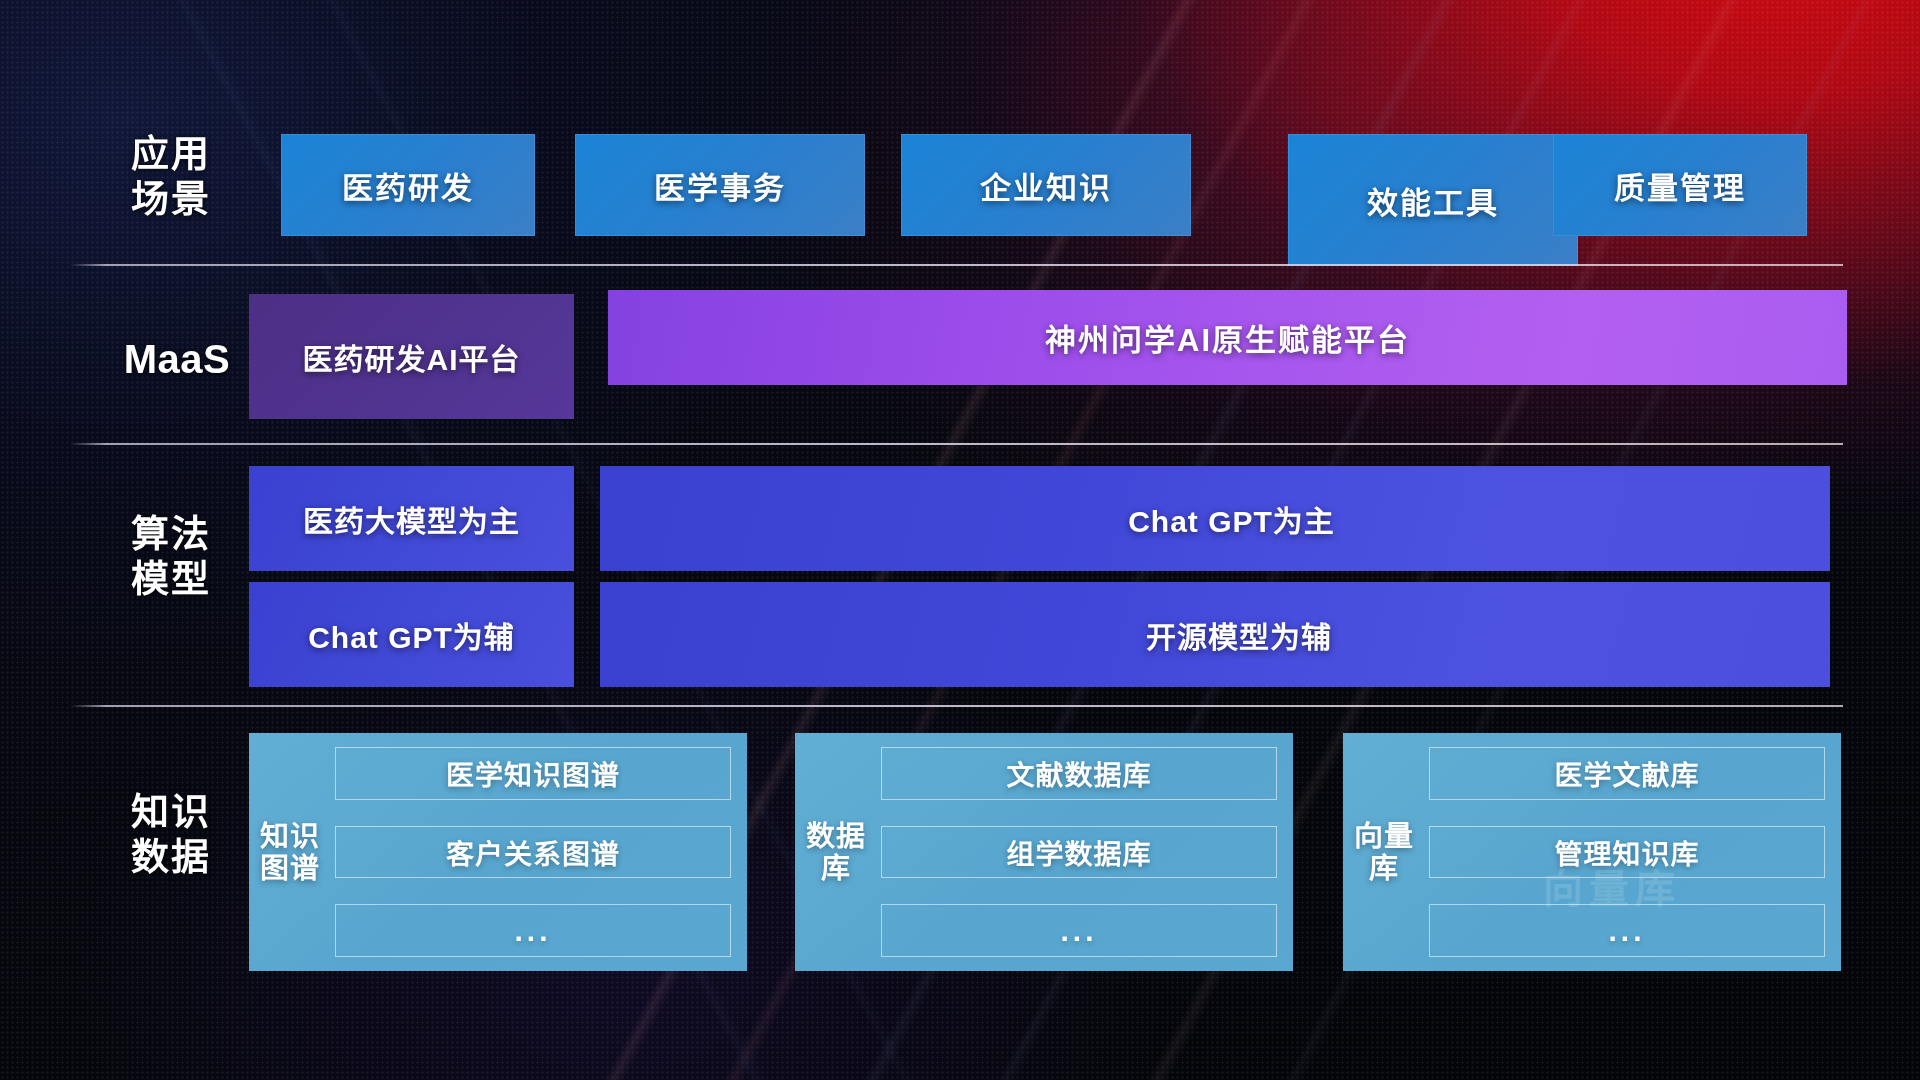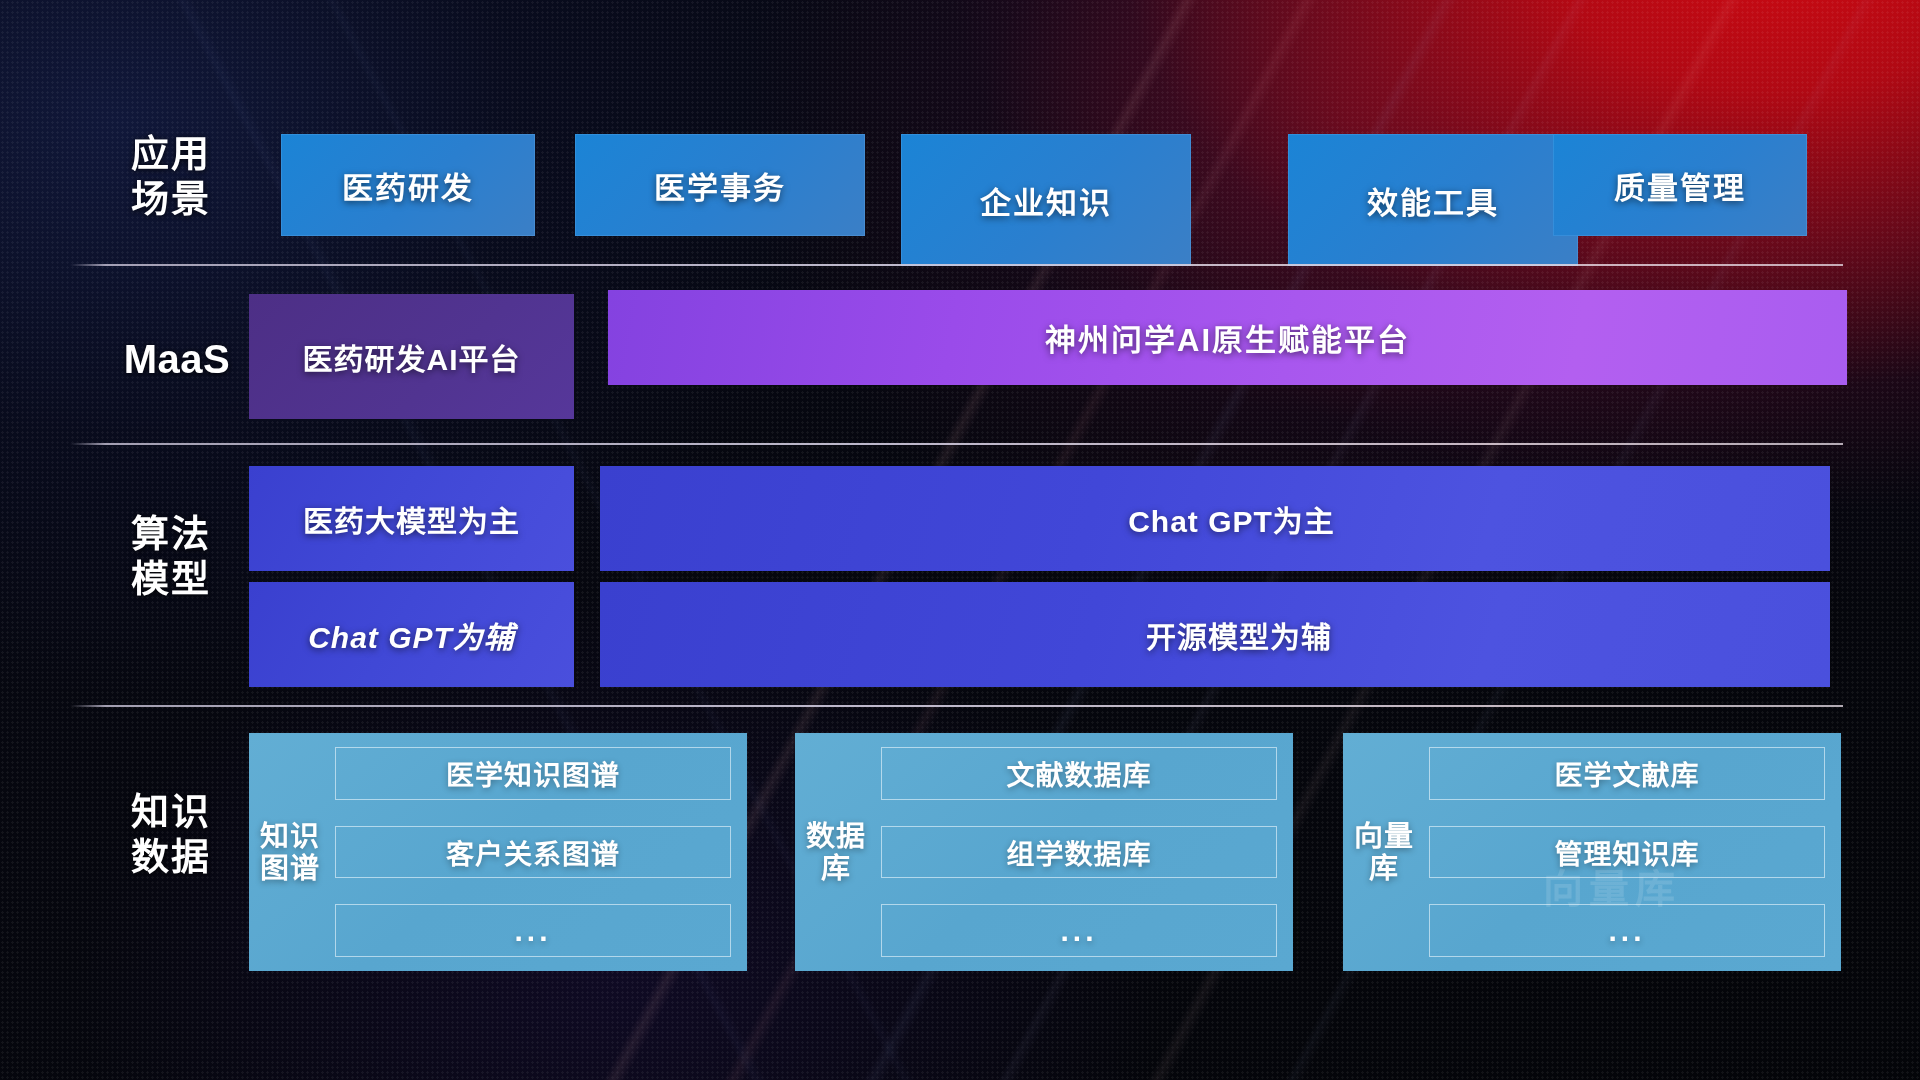--- a/index.html
+++ b/index.html
@@ -194,40 +194,40 @@
 
 <div id="stage">
   <div id="streaks"></div>
   <div id="dots"></div>
 
   <div class="layer-label" style="left:96px; top:132px; width:150px; font-size:38px;">应用
 场景</div>
 
   <div class="box app-box" style="left:249px; top:134px; width:254px; height:102px;margin-left:32px;">医药研发</div>
   <div class="box app-box" style="left:575px; top:134px; width:290px; height:102px;">医学事务</div>
-  <div class="box app-box" style="left:901px; top:134px; width:290px; height:132px;">企业知识</div>
+  <div class="box app-box" style="left:901px; top:134px; width:290px; height:102px;">企业知识</div>
   <div class="box app-box" style="left:1288px; top:134px; width:290px; height:132px;">效能工具</div>
   <div class="box app-box" style="left:1553px; top:134px; width:254px; height:102px;">质量管理</div>
 
   <div class="divider" style="left:70px; top:264px; width:1773px;"></div>
 
   <div class="layer-label" style="left:92px; top:336px; width:170px; font-size:40px; letter-spacing:0.5px;">MaaS</div>
 
   <div class="box maas-left" style="left:249px; top:294px; width:325px; height:125px;">医药研发AI平台</div>
   <div class="box maas-right" style="left:608px; top:290px; width:1239px; height:95px;">神州问学AI原生赋能平台</div>
 
   <div class="divider" style="left:70px; top:443px; width:1773px;"></div>
 
   <div class="layer-label" style="left:96px; top:512px; width:150px; font-size:38px;">算法
 模型</div>
 
   <div class="box algo-box" style="left:249px; top:466px; width:325px; height:105px;">医药大模型为主</div>
   <div class="box algo-wide" style="left:600px; top:466px; width:1230px; height:105px;padding-left:33px;">Chat GPT为主</div>
 
-  <div class="box algo-box" style="left:249px; top:582px; width:325px; height:105px;font-style:italic;">Chat GPT为辅</div>
+  <div class="box algo-box" style="left:249px; top:582px; width:325px; height:105px;">Chat GPT为辅</div>
   <div class="box algo-wide" style="left:600px; top:582px; width:1230px; height:105px;padding-left:48px;">开源模型为辅</div>
 
   <div class="divider" style="left:70px; top:705px; width:1773px;"></div>
 
   <div class="layer-label" style="left:96px; top:790px; width:150px; font-size:38px;">知识
 数据</div>
 
   <div class="kd-group" style="left:249px; top:733px; width:498px; height:238px;">
     <div class="kd-vlabel">知识图谱</div>
     <div class="kd-items">

